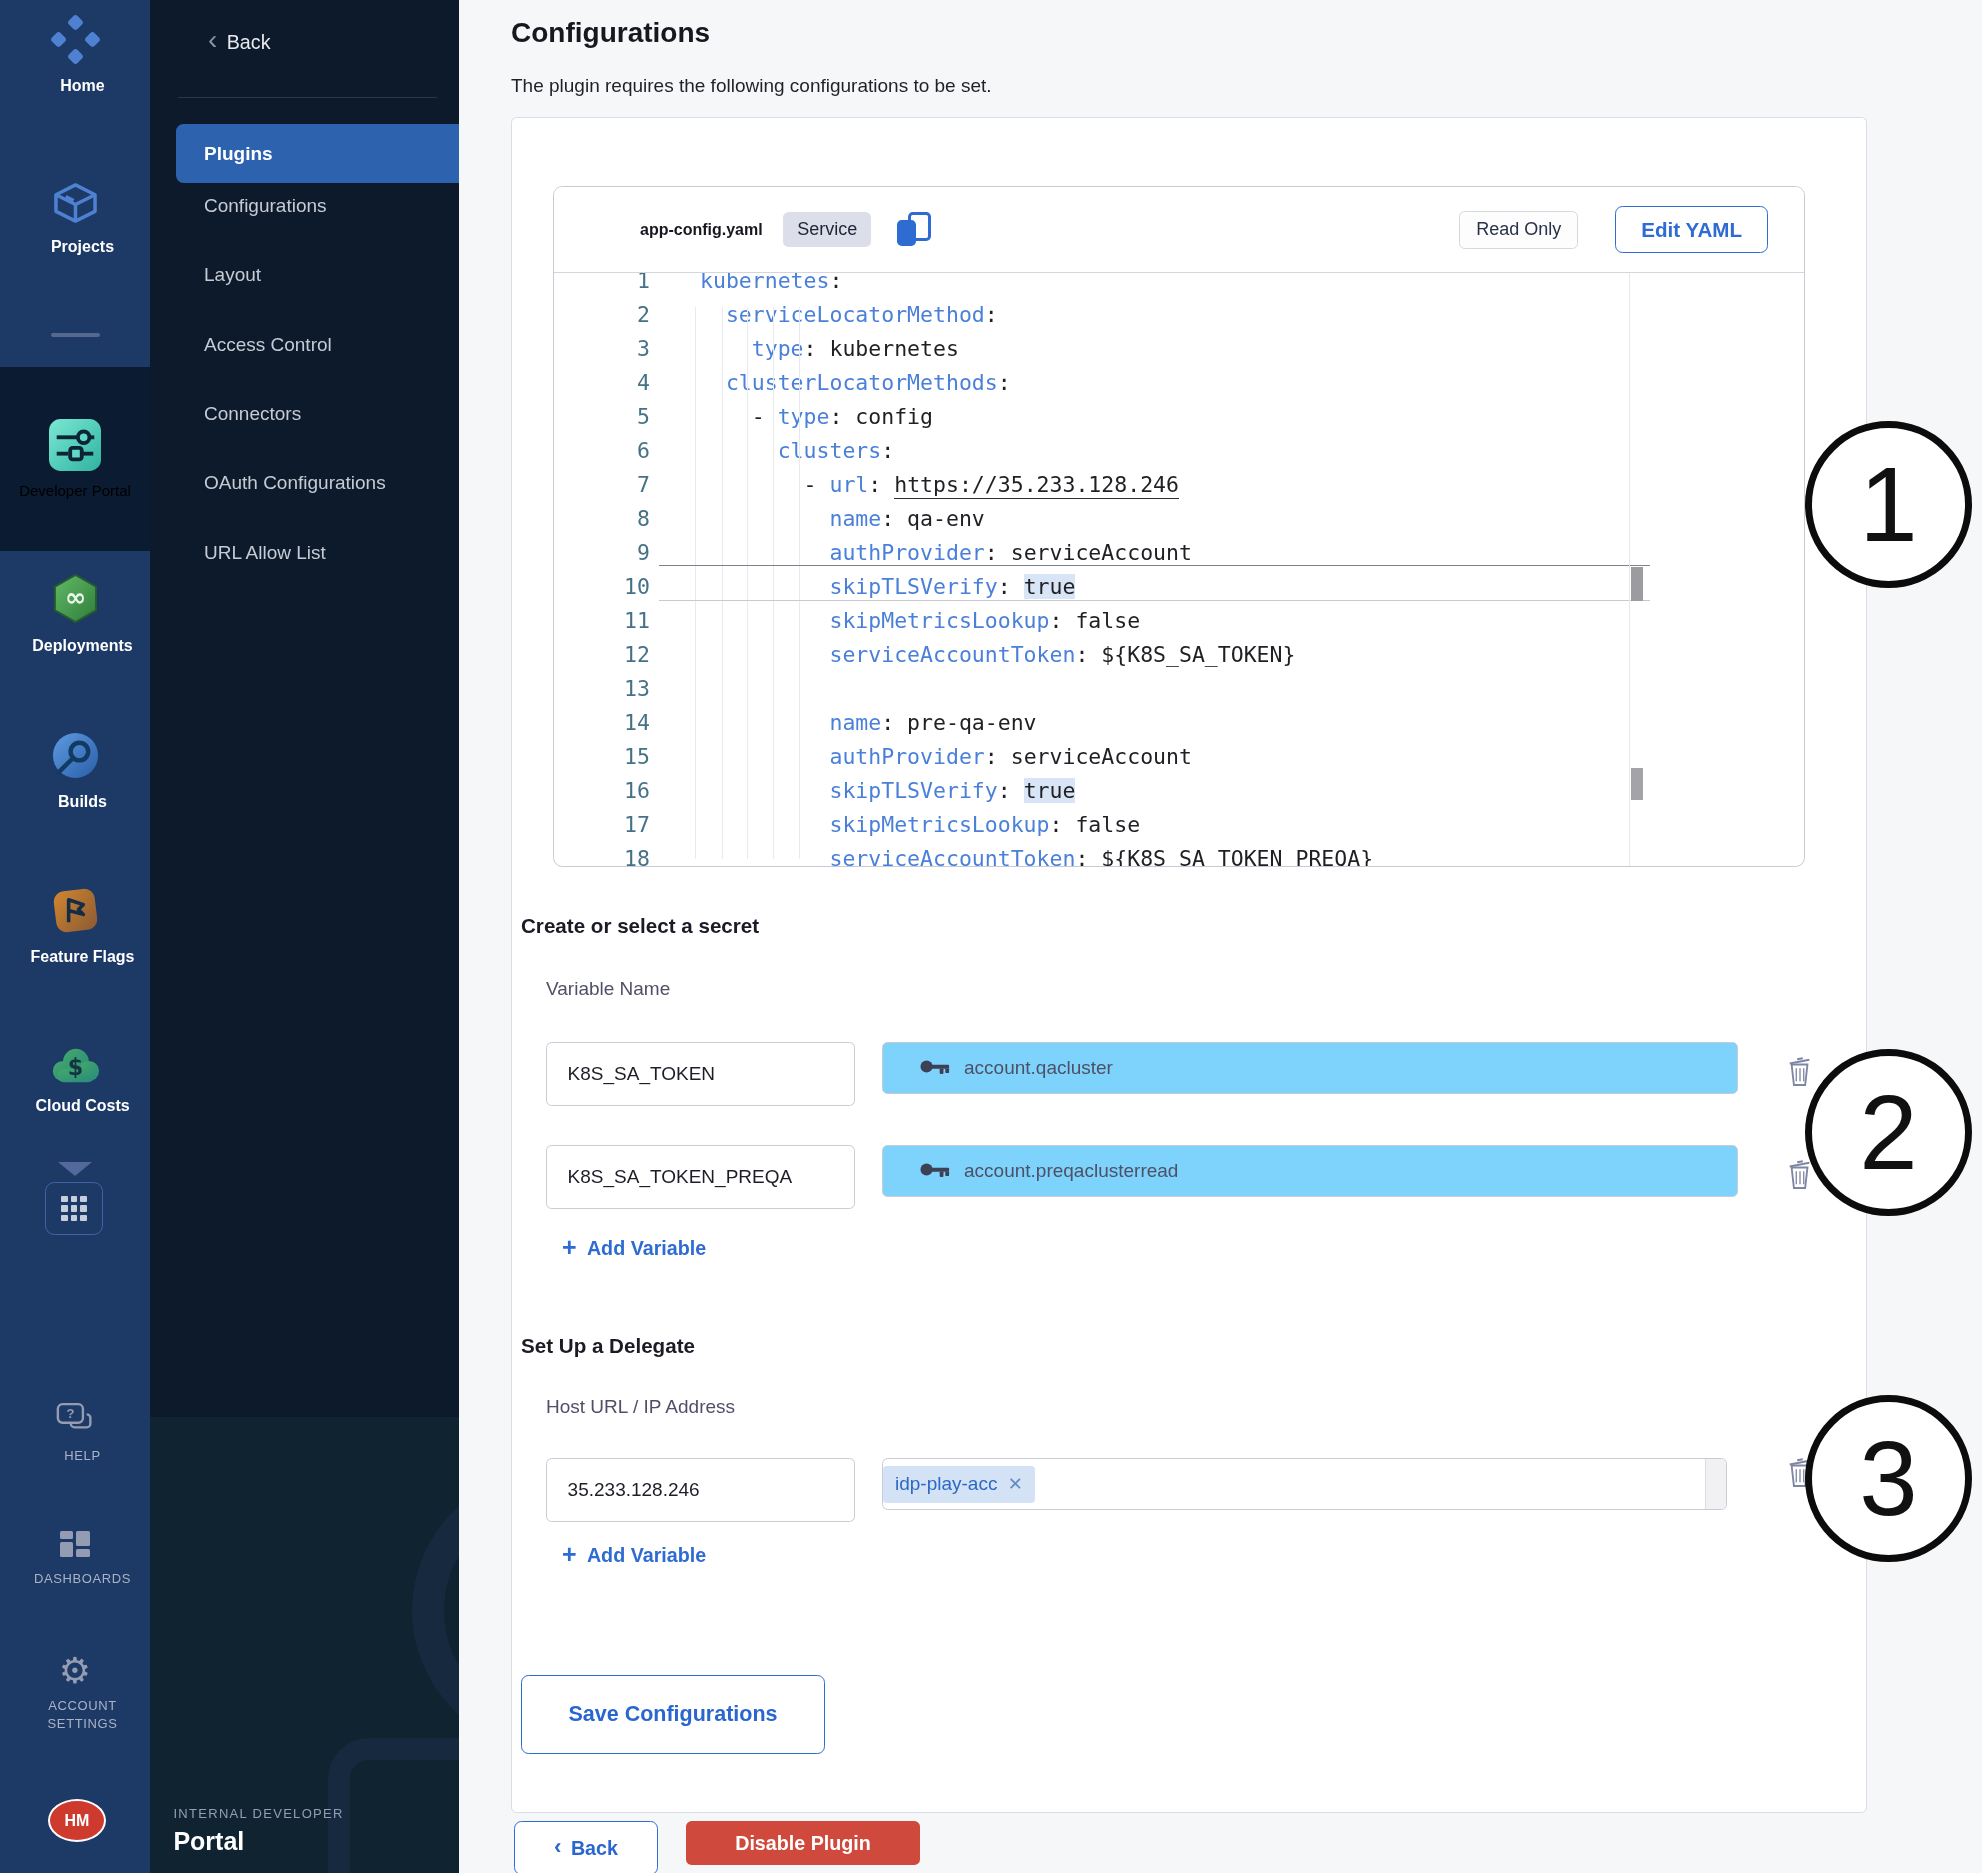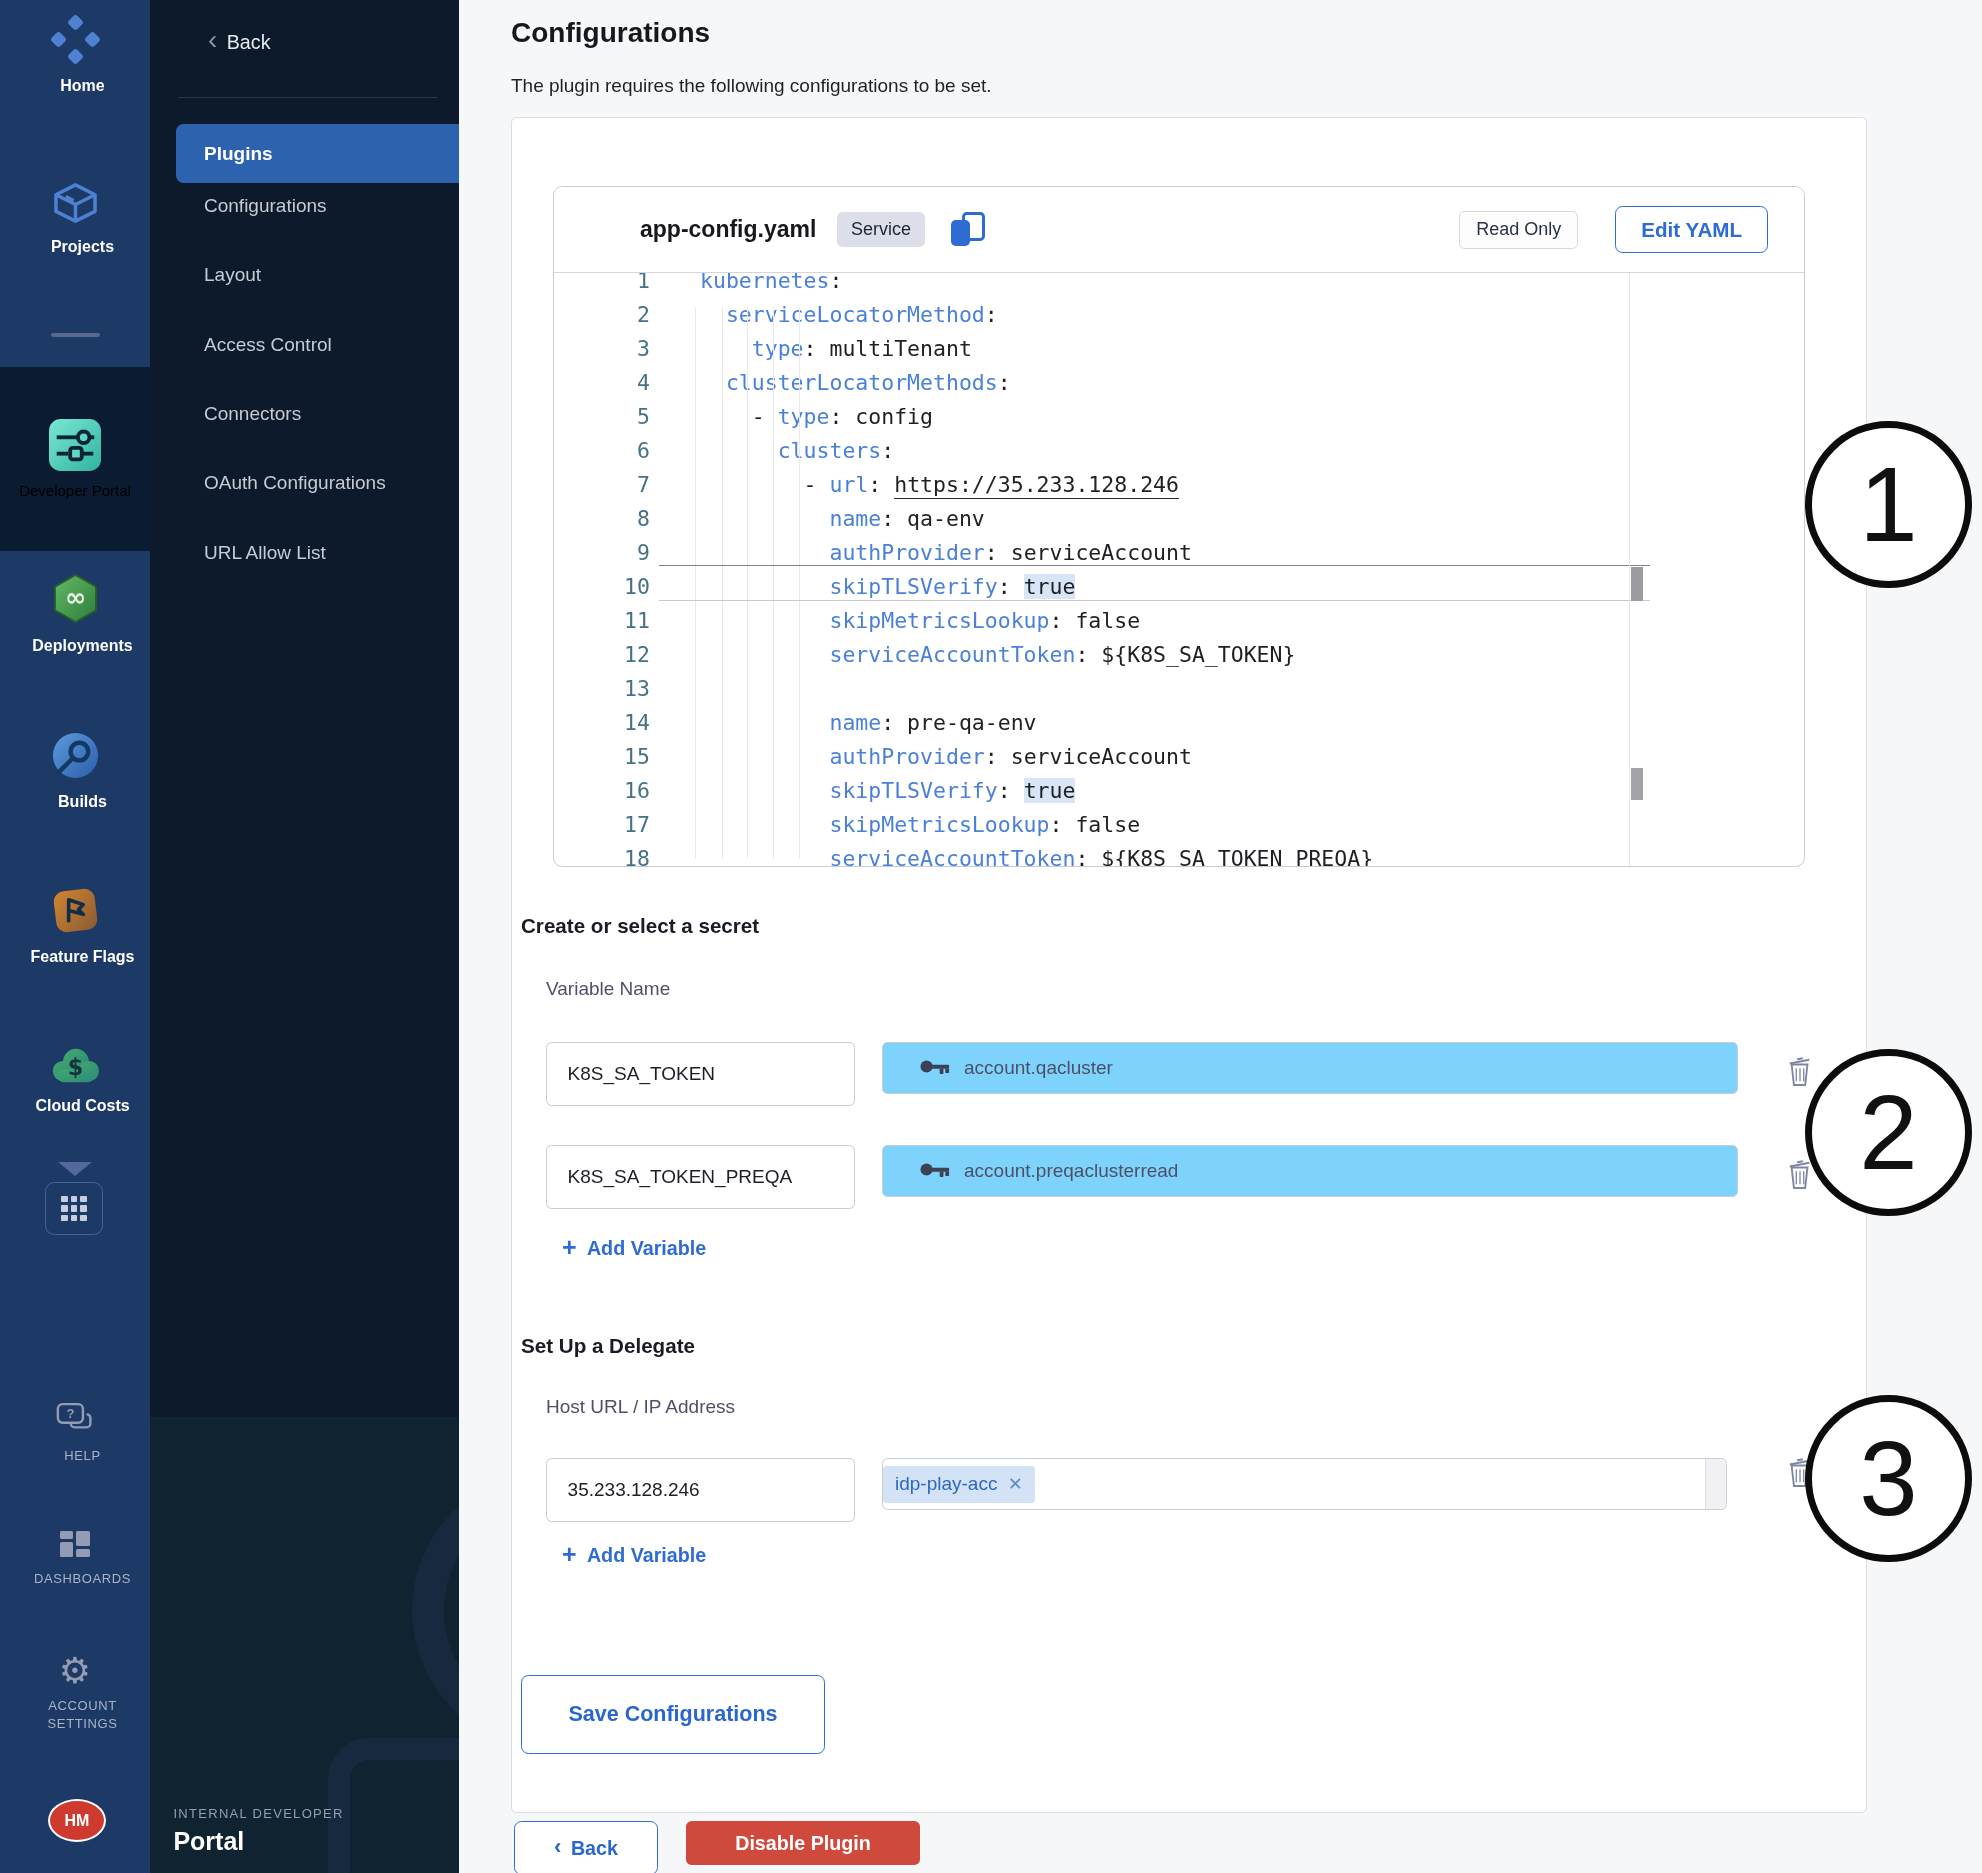--- a/index.html
+++ b/index.html
@@ -35,21 +35,21 @@
   .subfoot-title{position:absolute;left:23.4px;top:1827px;color:#ffffff;font-size:25px;font-weight:700;}
 
   
   .page-title{position:absolute;left:511px;top:17px;font-size:28px;font-weight:700;color:#17171f;}
   .page-sub{position:absolute;left:511px;top:75px;font-size:19px;color:#1e2127;}
   .outer-card{position:absolute;left:511px;top:117px;width:1356px;height:1696px;background:#ffffff;border:0.9px solid #dadce6;border-radius:5.6px;box-sizing:border-box;}
 
   
   .code-card{position:absolute;left:553px;top:186px;width:1252px;height:681px;background:#fff;border:0.9px solid #c8cad6;border-radius:9.4px;box-sizing:border-box;overflow:hidden;z-index:2;}
   .code-head{position:absolute;left:0;top:0;right:0;height:86px;display:flex;align-items:center;padding:0 36px 0 86px;border-bottom:0.9px solid #d4d6de;background:#fff;box-sizing:border-box;z-index:3;}
-  .fname{font-size:23px;font-weight:700;color:#17171f;}
+  .fname{font-size:16px;font-weight:700;color:#17171f;}
   .svc-badge{margin-left:20.6px;background:#dcdee9;color:#1e2438;font-size:18px;padding:6.6px 14px;border-radius:5.6px;}
   .copy-ic{margin-left:24px;position:relative;width:36px;height:39px;cursor:pointer;}
   .copy-ic .bk{position:absolute;left:13px;top:1.9px;width:17px;height:23.4px;border:3.3px solid #2e6bd2;border-radius:4.7px;background:#fff;}
   .copy-ic .fr{position:absolute;left:1.9px;top:10.3px;width:19px;height:26px;background:#2e6bd2;border-radius:4.7px;}
   .ro-badge{margin-left:auto;background:#fdfdfe;border:0.9px solid #d6d8e0;border-radius:5.6px;color:#273149;font-size:18px;padding:7.5px 16px;}
   .edit-btn{margin-left:37px;background:#fff;border:1.9px solid #2e6bd2;border-radius:7.5px;color:#2e6bd2;font-size:20.6px;font-weight:700;padding:10.3px 25px;cursor:pointer;font-family:inherit;}
   .code-area{position:absolute;left:0;top:86px;right:0;bottom:0;overflow:hidden;font-family:"DejaVu Sans Mono", monospace;font-size:21.5px;}
   .crow{height:34px;line-height:34px;white-space:pre;display:flex;}
   .crow:first-child{margin-top:-9.4px;}
   .ln{display:inline-block;width:96px;text-align:right;color:#457287;flex:0 0 96px;}
@@ -295,21 +295,21 @@
         <span class="bk"></span>
         <span class="fr"></span>
       </span>
     <span class="ro-badge">Read Only</span>
     <button class="edit-btn">Edit YAML</button>
   </div>
   <div class="code-area">
     <div id="code-lines">
         <div class="crow"><span class="ln">1</span><span class="ctext"><span class="k">kubernetes</span><span class="p">:</span></span></div>
         <div class="crow"><span class="ln">2</span><span class="ctext"><span class="p">  </span><span class="k">serviceLocatorMethod</span><span class="p">:</span></span></div>
-        <div class="crow"><span class="ln">3</span><span class="ctext"><span class="p">    </span><span class="k">type</span><span class="p">: multiTenant</span></span></div>
+        <div class="crow"><span class="ln">3</span><span class="ctext"><span class="p">    </span><span class="k">type</span><span class="p">: kubernetes</span></span></div>
         <div class="crow"><span class="ln">4</span><span class="ctext"><span class="p">  </span><span class="k">clusterLocatorMethods</span><span class="p">:</span></span></div>
         <div class="crow"><span class="ln">5</span><span class="ctext"><span class="p">    - </span><span class="k">type</span><span class="p">: config</span></span></div>
         <div class="crow"><span class="ln">6</span><span class="ctext"><span class="p">      </span><span class="k">clusters</span><span class="p">:</span></span></div>
         <div class="crow"><span class="ln">7</span><span class="ctext"><span class="p">        - </span><span class="k">url</span><span class="p">: </span><span class="l">https://35.233.128.246</span></span></div>
         <div class="crow"><span class="ln">8</span><span class="ctext"><span class="p">          </span><span class="k">name</span><span class="p">: qa-env</span></span></div>
         <div class="crow"><span class="ln">9</span><span class="ctext"><span class="p">          </span><span class="k">authProvider</span><span class="p">: serviceAccount</span></span></div>
         <div class="crow"><span class="ln">10</span><span class="ctext"><span class="p">          </span><span class="k">skipTLSVerify</span><span class="p">: </span><span class="h">true</span></span></div>
         <div class="crow"><span class="ln">11</span><span class="ctext"><span class="p">          </span><span class="k">skipMetricsLookup</span><span class="p">: false</span></span></div>
         <div class="crow"><span class="ln">12</span><span class="ctext"><span class="p">          </span><span class="k">serviceAccountToken</span><span class="p">: ${K8S_SA_TOKEN}</span></span></div>
         <div class="crow"><span class="ln">13</span></div>

